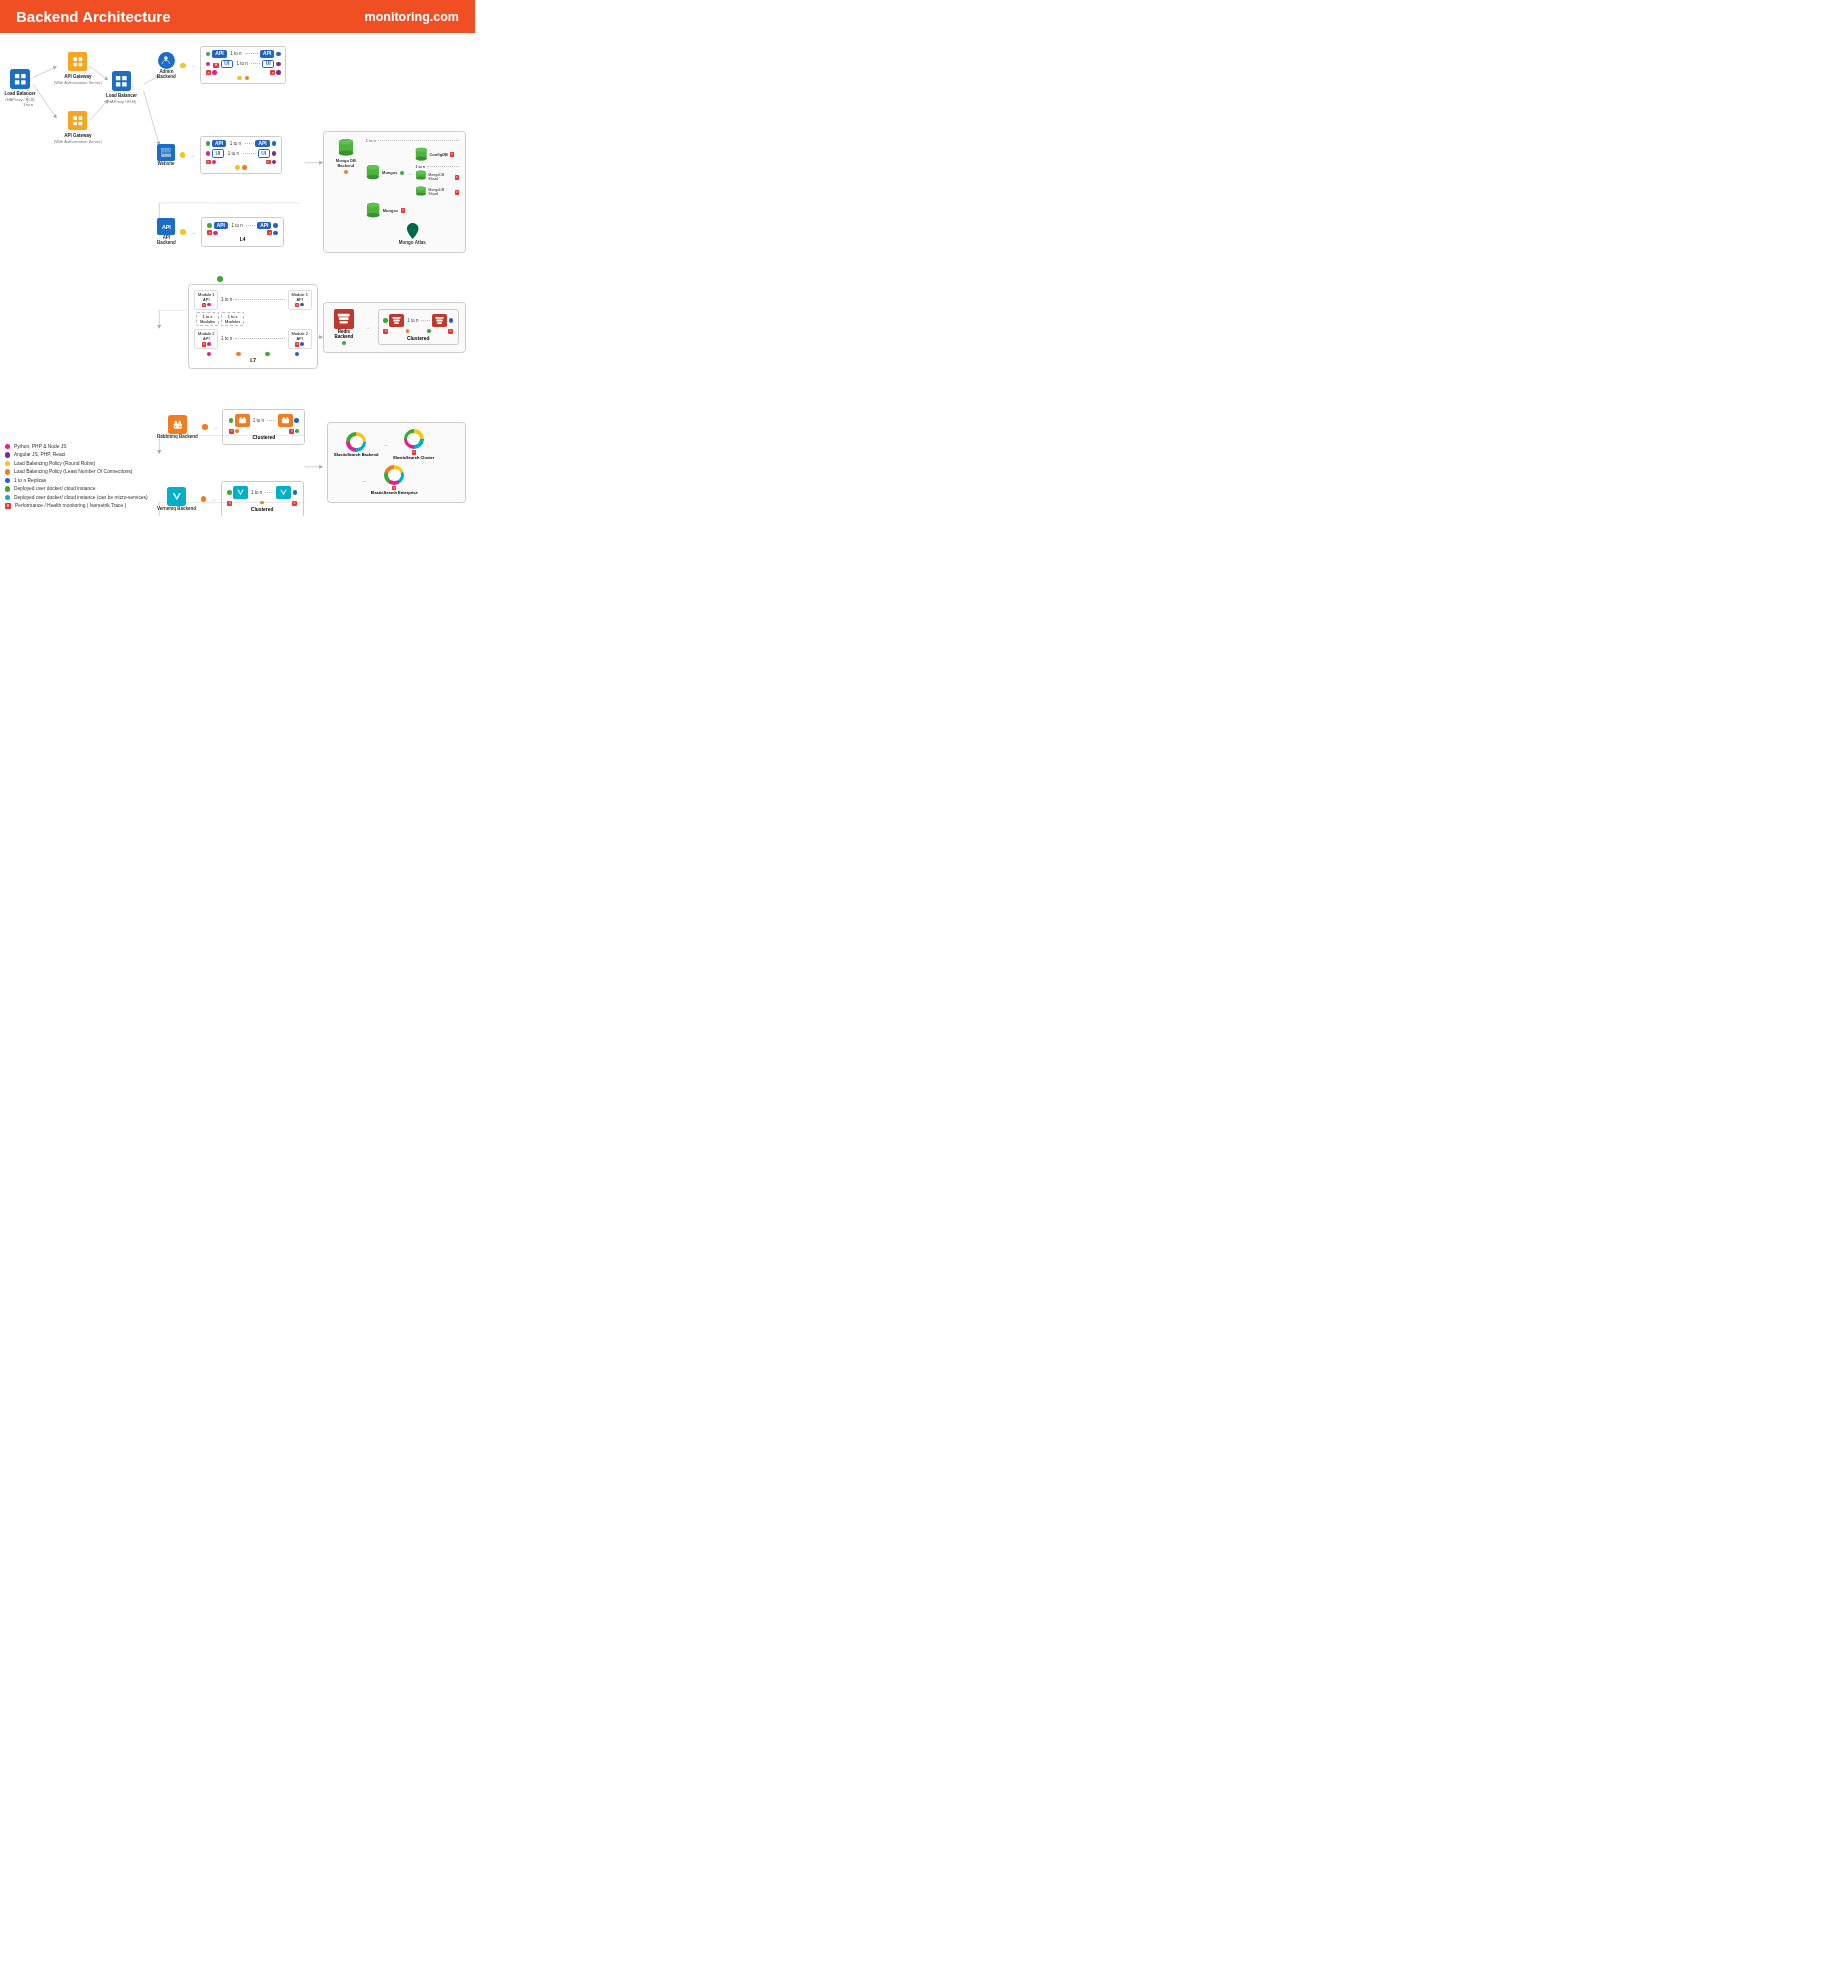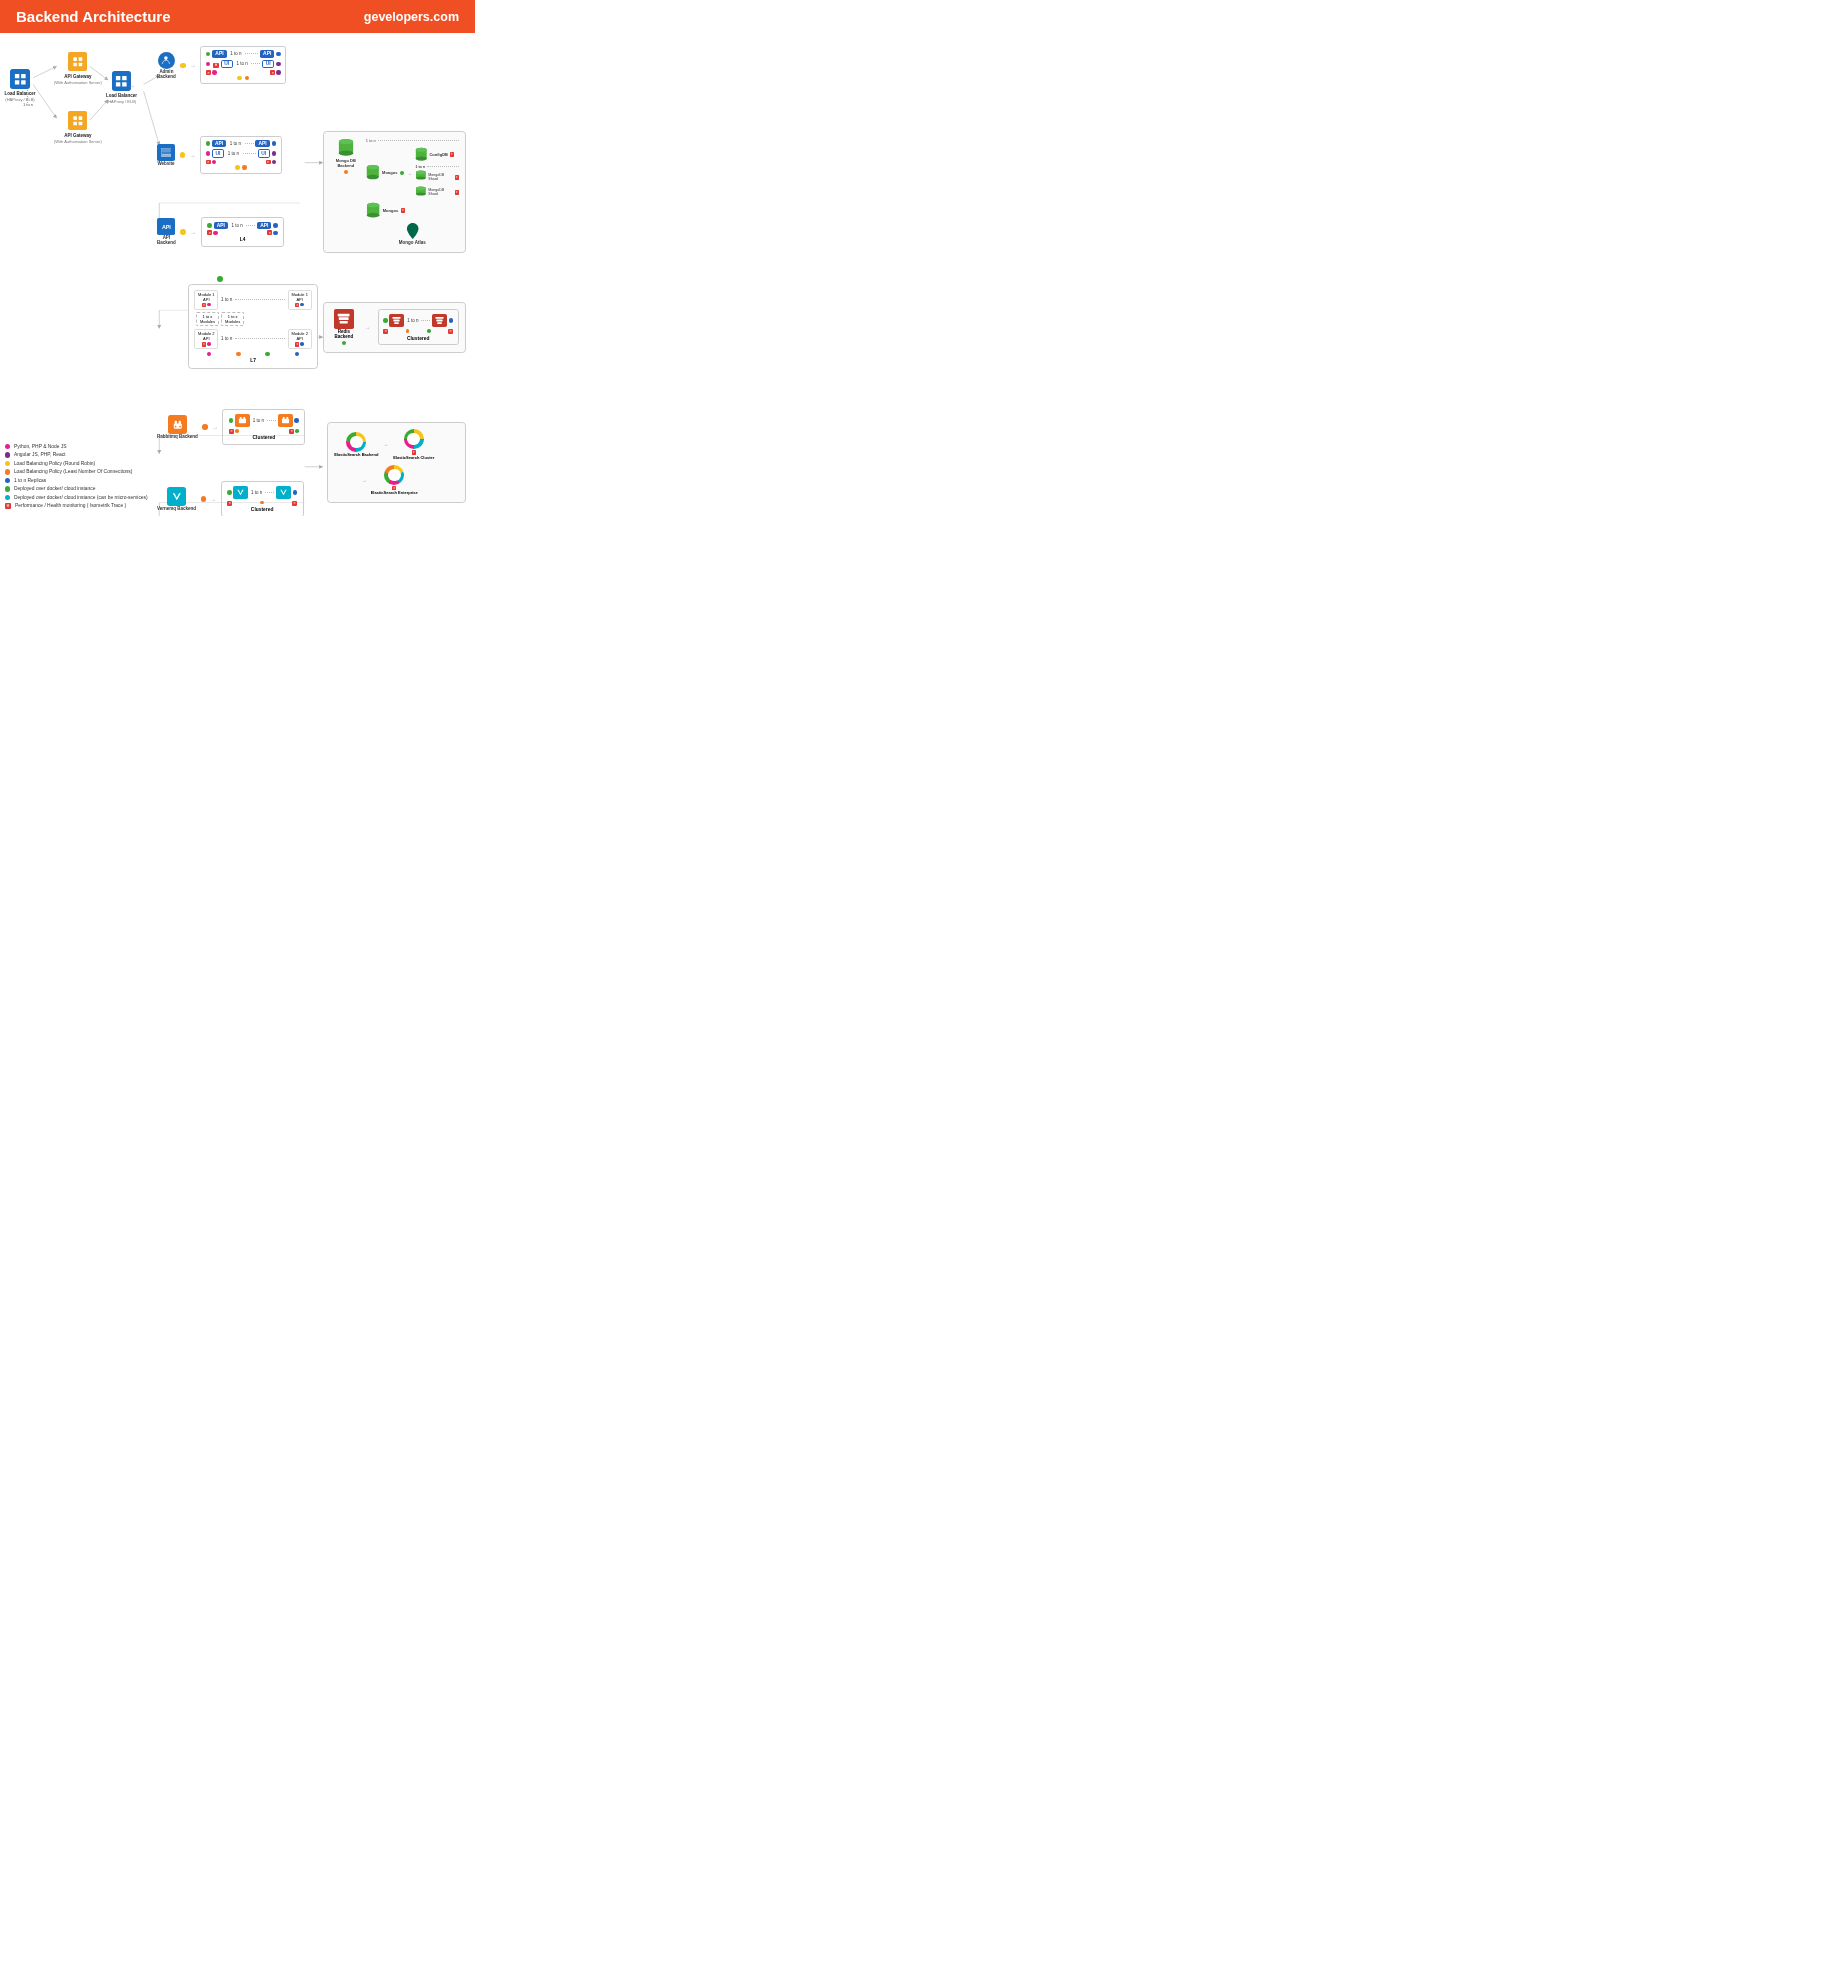--- a/index.html
+++ b/index.html
@@ -127,21 +127,21 @@
       border-top: 0.9px dotted #bbb;
       flex: 1;
       min-width: 9px;
     }
   </style>
 </head>
 <body>
 
 <div class="header">
   <span class="header-title">Backend Architecture</span>
-  <span class="header-site">gevelopers.com</span>
+  <span class="header-site">monitoring.com</span>
 </div>
 
 <div class="main-content">
 
   <svg class="arrows" xmlns="http://www.w3.org/2000/svg" viewBox="0 0 1060 1080" width="475" height="483">
     <defs>
       <marker id="arrowhead" markerWidth="6" markerHeight="6" refX="5" refY="3" orient="auto">
         <path d="M0,0 L0,6 L6,3 z" fill="#aaa"></path>
       </marker>
     </defs>

